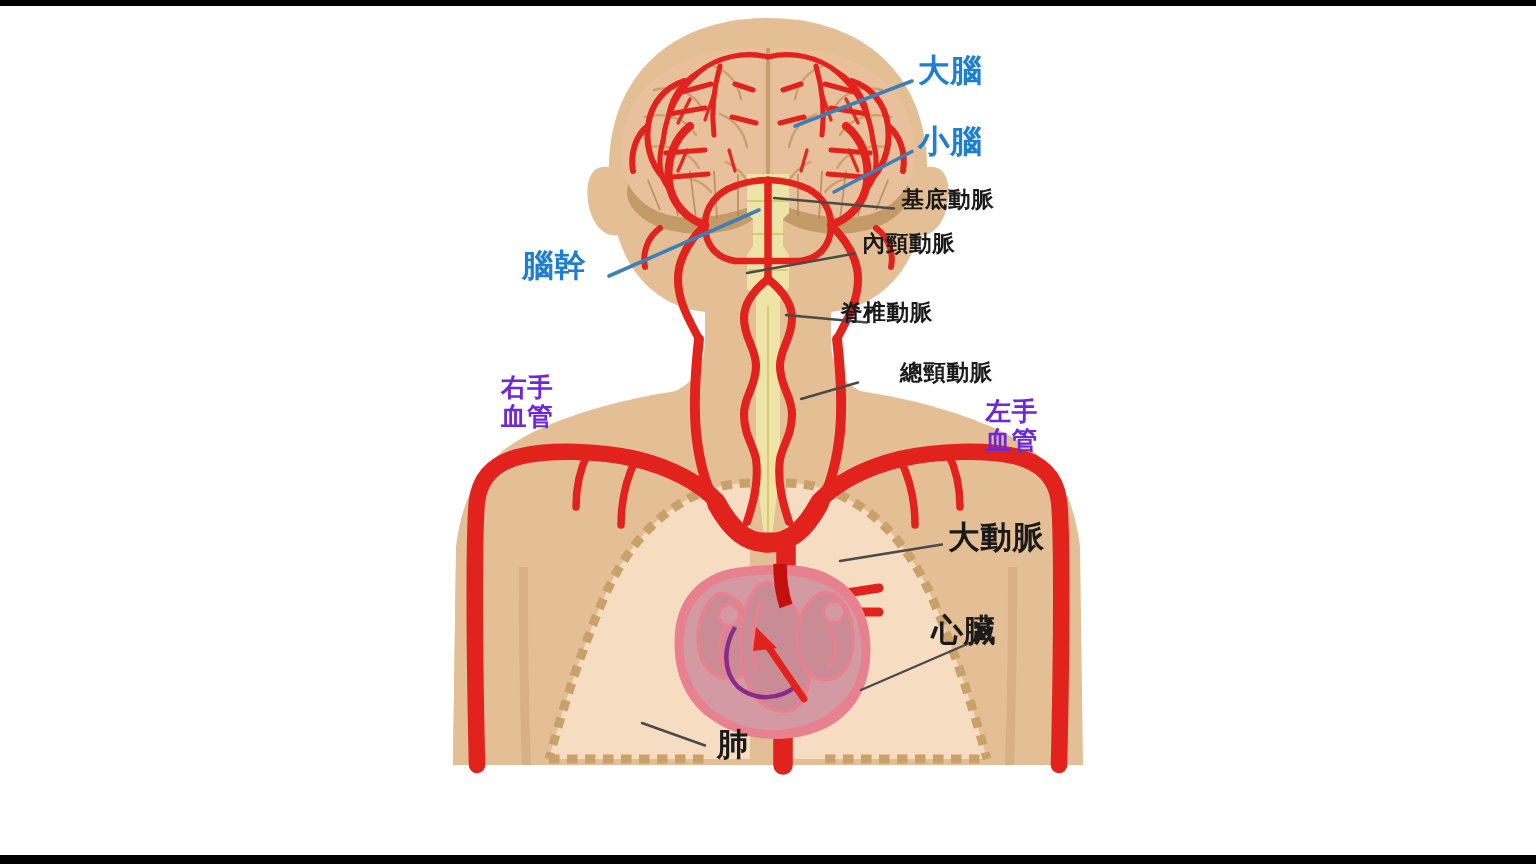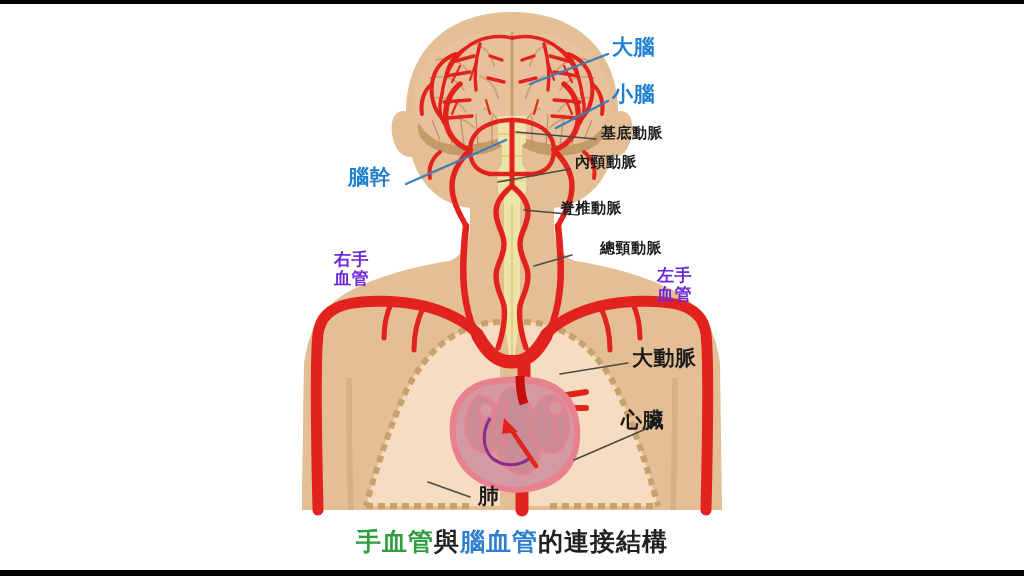--- a/index.html
+++ b/index.html
@@ -367,21 +367,18 @@
 
     <div class="lbl lbl-green" style="left:657px; top:246px; white-space:pre;margin-top:16px;">左手
 血管</div>
 
     <div class="lbl lbl-black-lg" style="left:632px; top:343px;">大動脈</div>
 
     <div class="lbl lbl-black-lg" style="left:621px; top:405px;">心臟</div>
 
     <div class="lbl lbl-black-lg" style="left:478px; top:481px;">肺</div>
 
-    <div id="caption">
-      <span class="c-green">手血管</span><span class="c-dark">與</span><span class="c-blue">腦血管</span><span class="c-dark">的連接結構</span>
-    </div>
 
   </div>
 
   <div class="bar" id="bar-bottom"></div>
 
 </div>
 
 </body></html>

